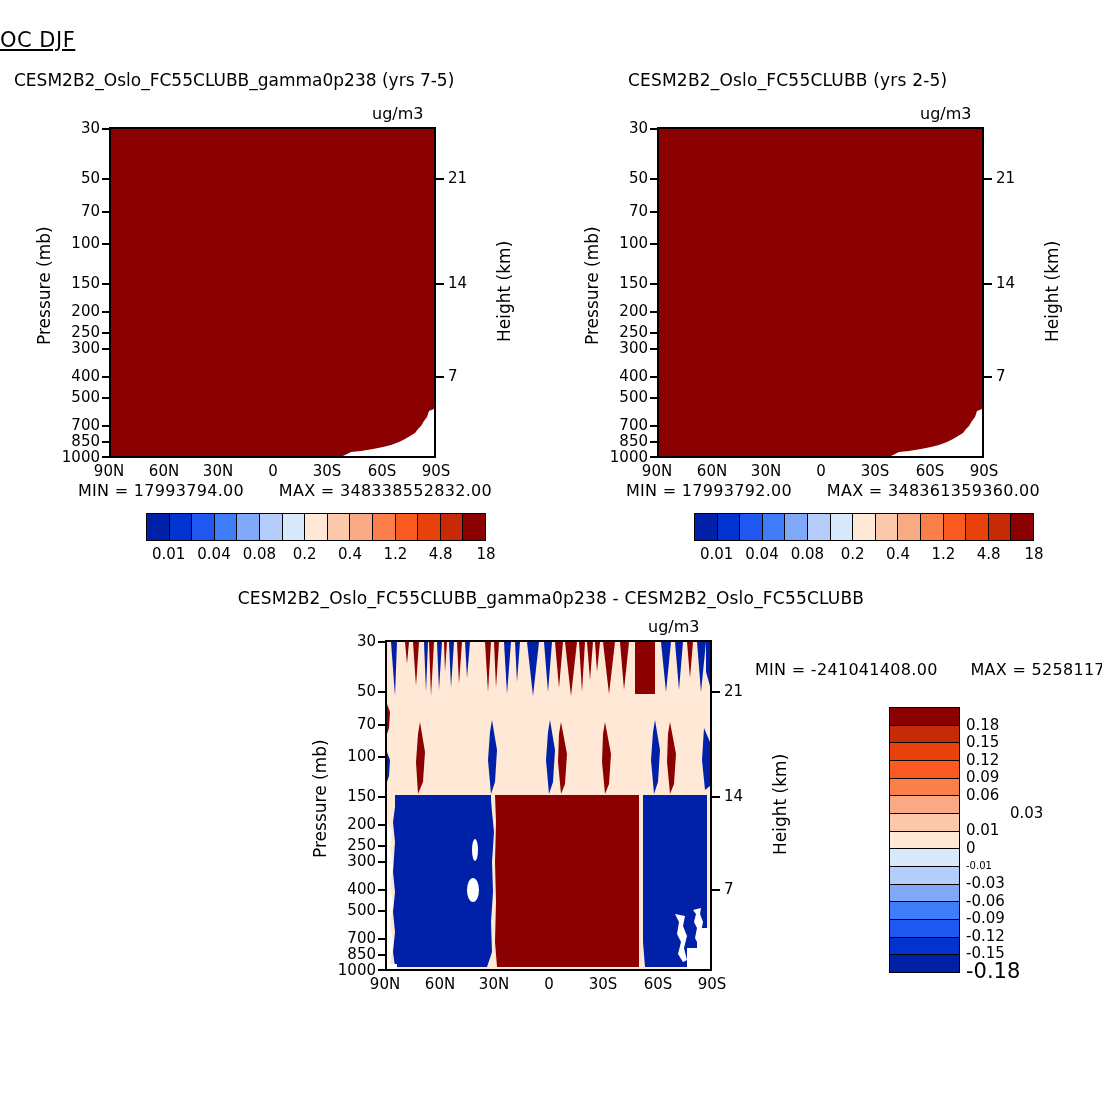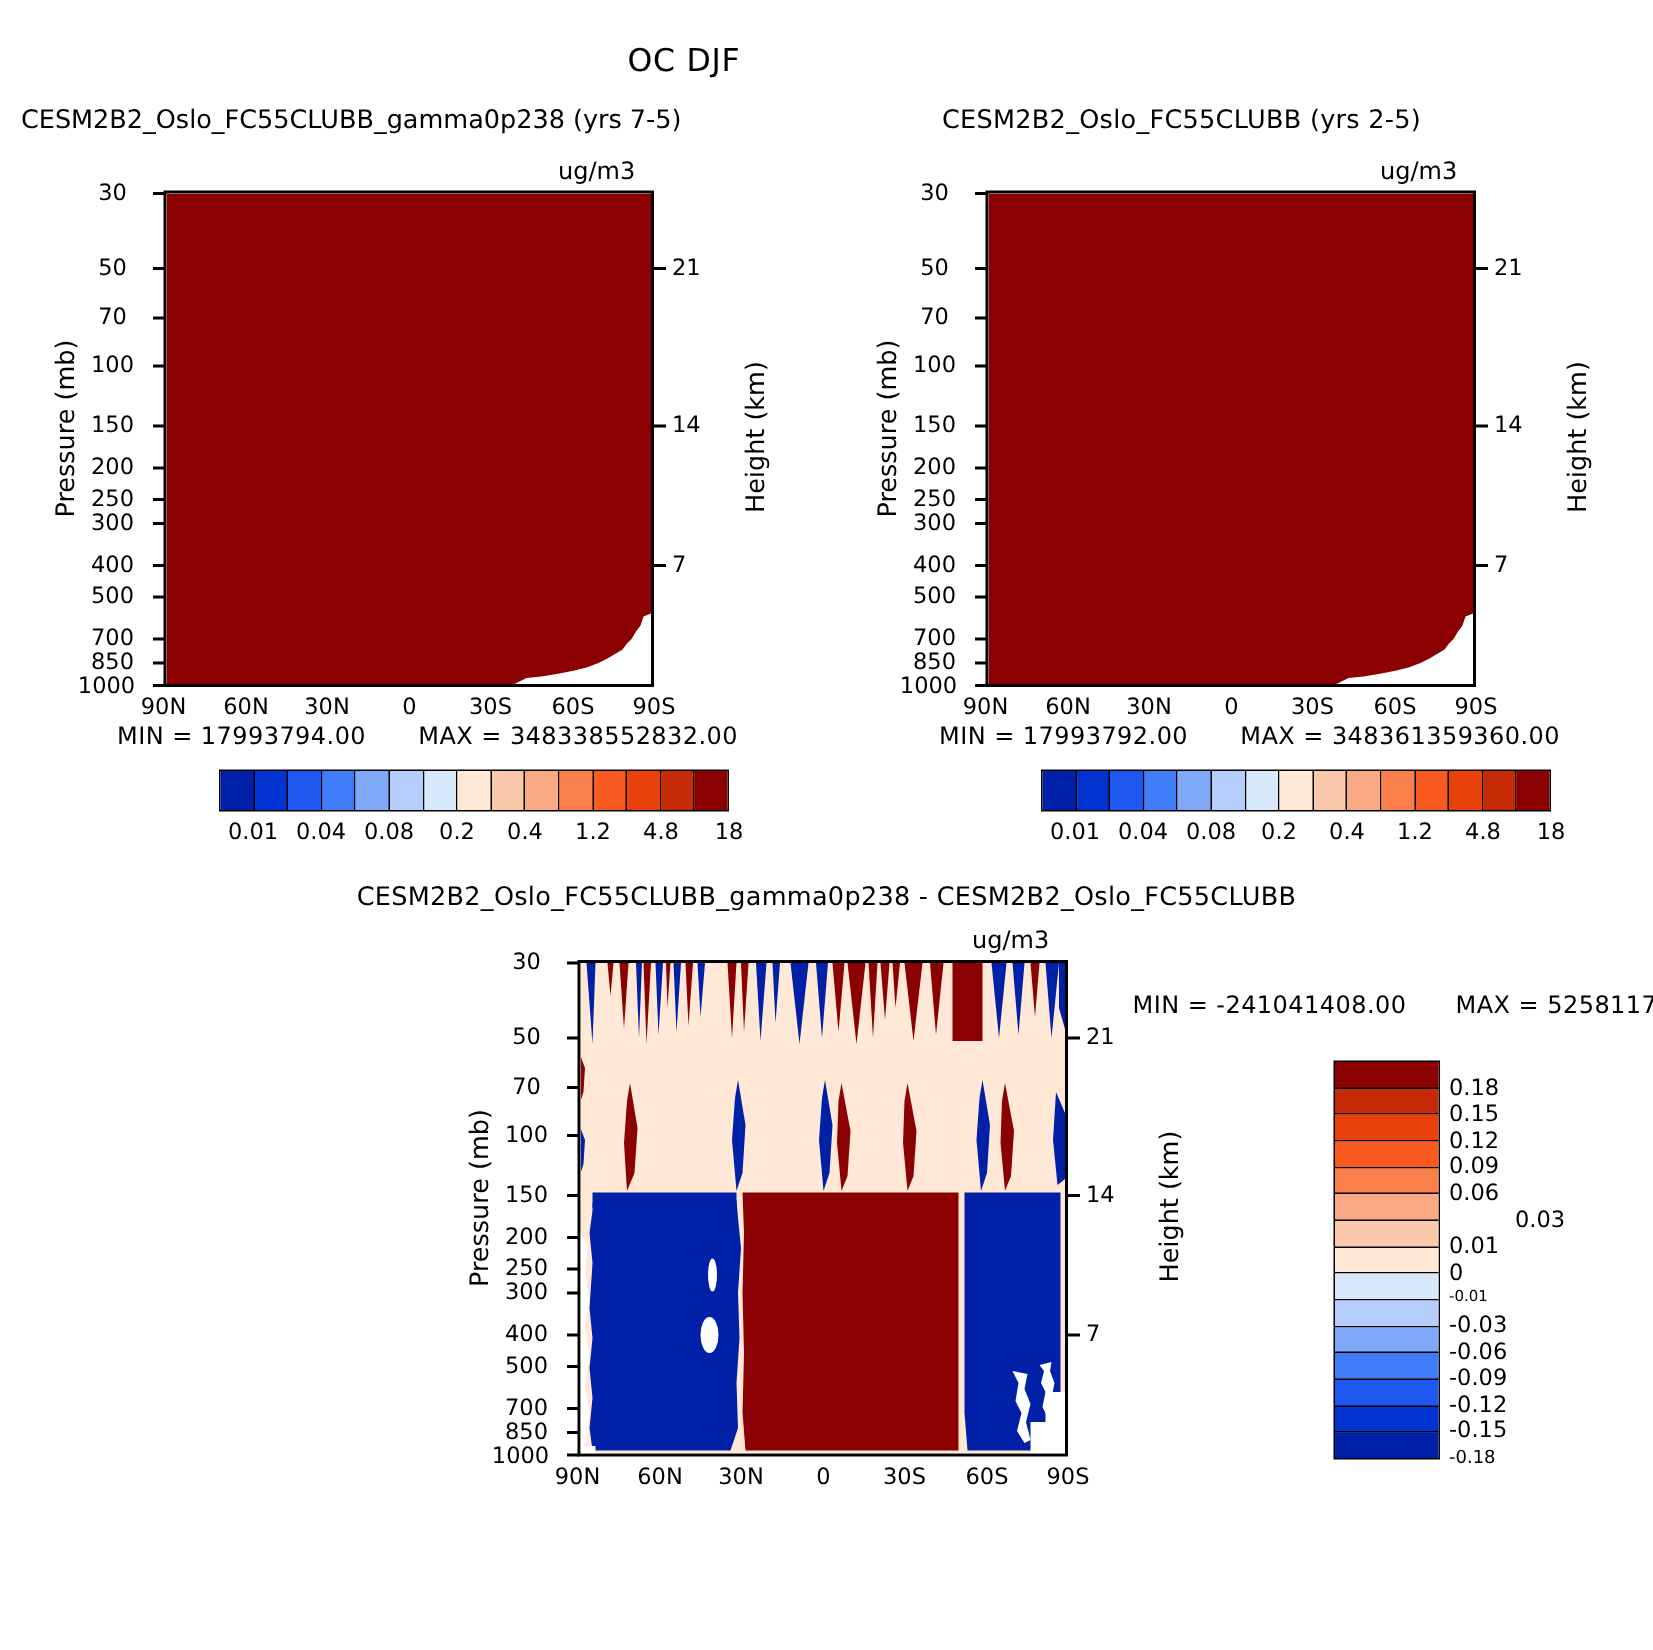--- a/index.html
+++ b/index.html
@@ -13,23 +13,24 @@
     position: relative;
     font-family: "DejaVu Sans", sans-serif;
     color: #000000;
     overflow: hidden;
   }
   .abs { position: absolute; }
 
   
   #main-title {
     left: 0; top: 28px; width: 912px;
-    text-align: center;
+    text-align: left;
     font-size: 21px;
     letter-spacing: 0.5px;
+    text-decoration: underline;
   }
   .panel-title {
     font-size: 17px;
     letter-spacing: 0.2px;
     white-space: nowrap;
   }
   #title-left  { left: 14px;  top: 70px; }
 
   
   .plot-frame {
@@ -45,21 +46,21 @@
     white-space: nowrap;
   }
 
   
   .tick-lbl {
     font-size: 15px;
     white-space: nowrap;
     line-height: 1;
   }
   .ytick {
-    text-align: center;
+    text-align: right;
   }
   .ytick-r {
     text-align: left;
   }
   .xtick {
     text-align: center;
   }
 
   
   .axis-title {
@@ -483,14 +484,14 @@
     <span style="position: absolute; left: 0px; font-size: 15px; white-space: nowrap; transform: translateY(-50%); top: 88px;">0.06</span>
     <span style="position: absolute; left: 0px; font-size: 15px; white-space: nowrap; transform: translateY(-50%); top: 105.6px; margin-left: 44px;">0.03</span>
     <span style="position: absolute; left: 0px; font-size: 15px; white-space: nowrap; transform: translateY(-50%); top: 123.2px;">0.01</span>
     <span style="position: absolute; left: 0px; font-size: 15px; white-space: nowrap; transform: translateY(-50%); top: 140.8px;">0</span>
     <span style="position: absolute; left: 0px; font-size: 10px; white-space: nowrap; transform: translateY(-50%); top: 158.4px;">-0.01</span>
     <span style="position: absolute; left: 0px; font-size: 15px; white-space: nowrap; transform: translateY(-50%); top: 176px;">-0.03</span>
     <span style="position: absolute; left: 0px; font-size: 15px; white-space: nowrap; transform: translateY(-50%); top: 193.6px;">-0.06</span>
     <span style="position: absolute; left: 0px; font-size: 15px; white-space: nowrap; transform: translateY(-50%); top: 211.2px;">-0.09</span>
     <span style="position: absolute; left: 0px; font-size: 15px; white-space: nowrap; transform: translateY(-50%); top: 228.8px;">-0.12</span>
     <span style="position: absolute; left: 0px; font-size: 15px; white-space: nowrap; transform: translateY(-50%); top: 246.4px;">-0.15</span>
-    <span style="position: absolute; left: 0px; font-size: 12px; white-space: nowrap; transform: translateY(-50%); top: 264px;">-0.18</span>
+    <span style="position: absolute; left: 0px; font-size: 21px; white-space: nowrap; transform: translateY(-50%); top: 264px;">-0.18</span>
   </div>
 
 </body></html>

